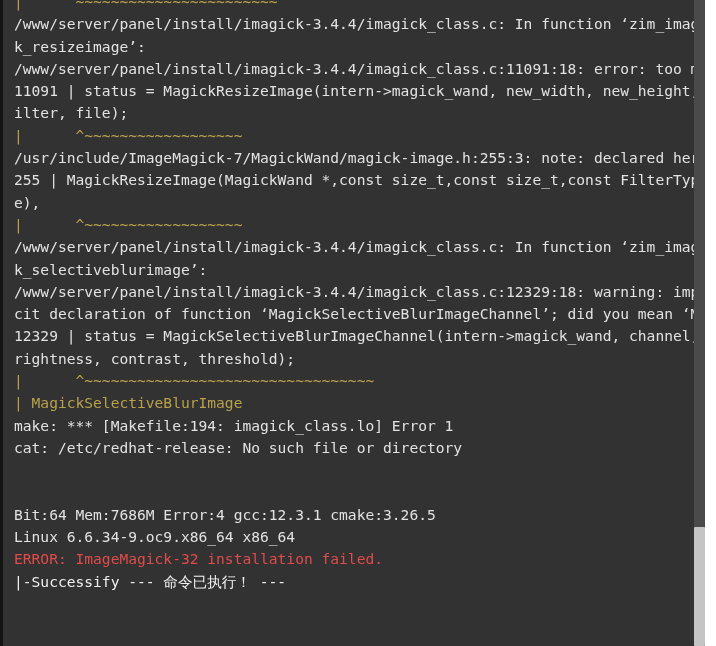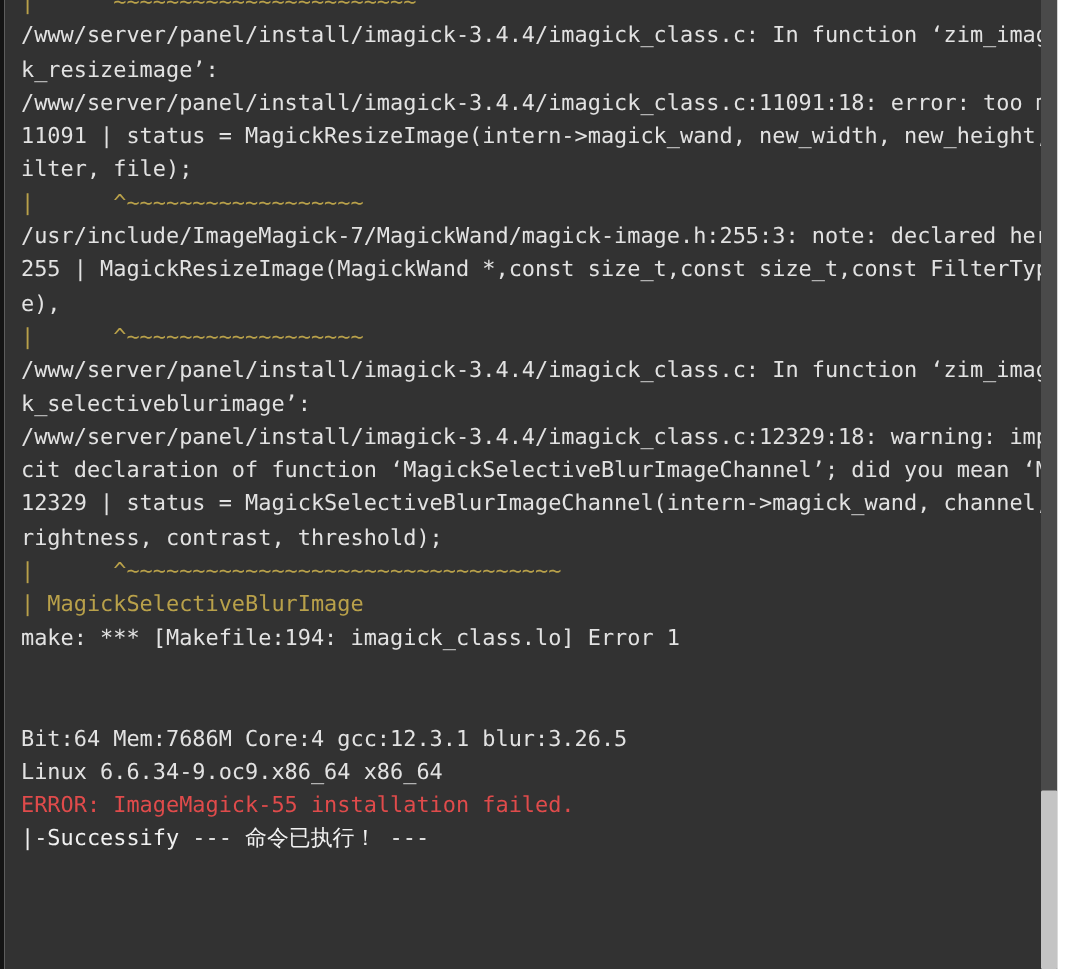--- a/index.html
+++ b/index.html
@@ -104,25 +104,26 @@
         <div class="line c-olive">|      ^~~~~~~~~~~~~~~~~~~</div>
         <div class="line c-default">/www/server/panel/install/imagick-3.4.4/imagick_class.c: In function ‘zim_imagic</div>
         <div class="line c-default">k_selectiveblurimage’:</div>
         <div class="line c-default">/www/server/panel/install/imagick-3.4.4/imagick_class.c:12329:18: warning: impli</div>
         <div class="line c-default">cit declaration of function ‘MagickSelectiveBlurImageChannel’; did you mean ‘Mag</div>
         <div class="line c-default">12329 | status = MagickSelectiveBlurImageChannel(intern-&gt;magick_wand, channel, b</div>
         <div class="line c-default">rightness, contrast, threshold);</div>
         <div class="line c-olive">|      ^~~~~~~~~~~~~~~~~~~~~~~~~~~~~~~~~~</div>
         <div class="line c-olive">| MagickSelectiveBlurImage</div>
         <div class="line c-default">make: *** [Makefile:194: imagick_class.lo] Error 1</div>
+        <div class="line c-default">cat: /etc/redhat-release: No such file or directory</div>
         <div class="line c-default"></div>
         <div class="line c-default"></div>
-        <div class="line c-default">Bit:64 Mem:7686M Core:4 gcc:12.3.1 blur:3.26.5</div>
+        <div class="line c-default">Bit:64 Mem:7686M Error:4 gcc:12.3.1 cmake:3.26.5</div>
         <div class="line c-default">Linux 6.6.34-9.oc9.x86_64 x86_64</div>
-        <div class="line c-red">ERROR: ImageMagick-55 installation failed.</div>
+        <div class="line c-red">ERROR: ImageMagick-32 installation failed.</div>
         <div class="line c-white">|-Successify --- 命令已执行！ ---</div>
       </div>
   </div>
 
   <div class="scrollbar-track"></div>
   <div class="scrollbar-thumb"></div>
   <div class="right-white"></div>
 
 </div>
 

